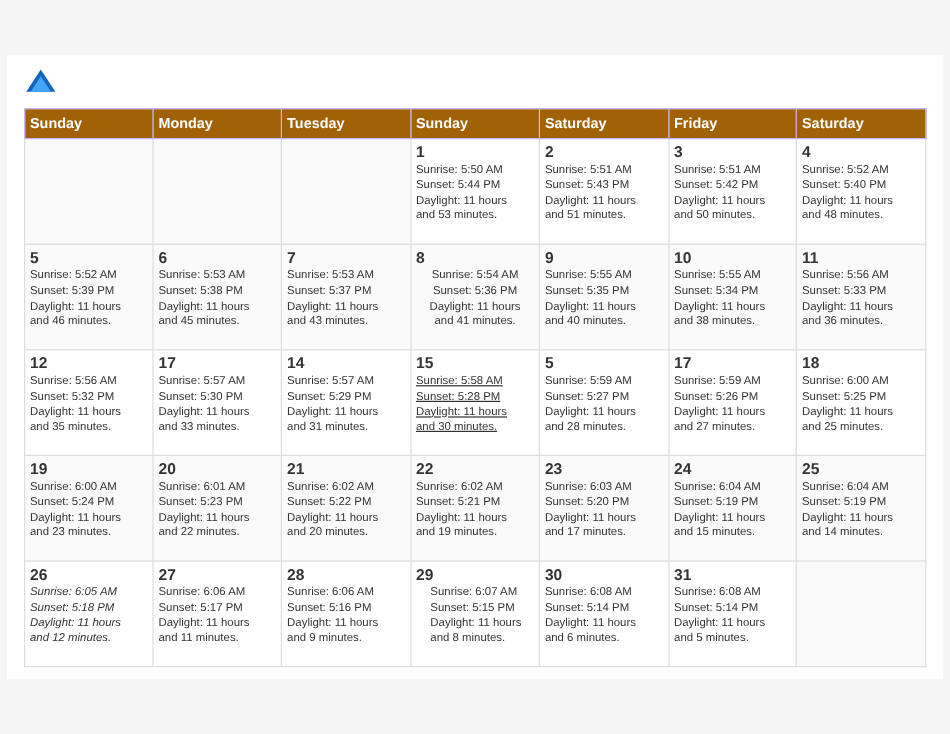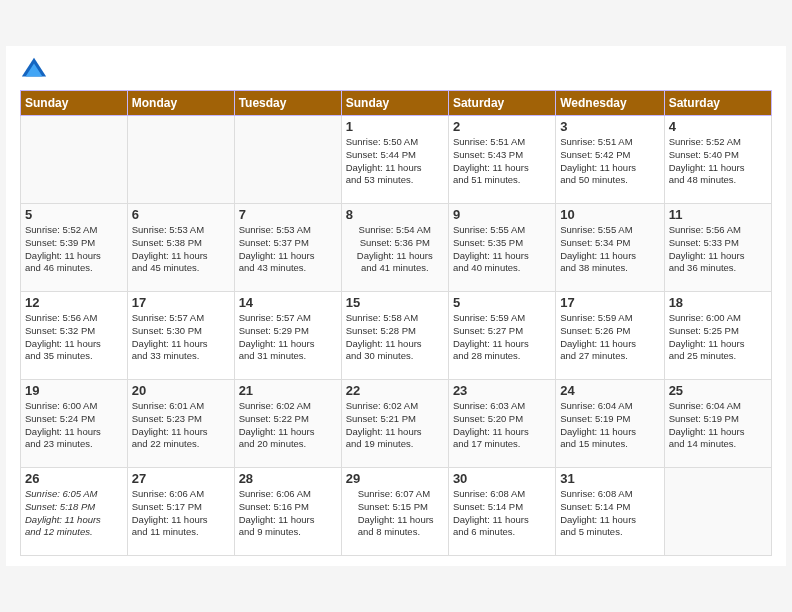--- a/index.html
+++ b/index.html
@@ -116,21 +116,21 @@
   </div>
 
   <table class="calendar-grid">
     <thead>
       <tr>
       <th>Sunday</th>
           <th>Monday</th>
           <th>Tuesday</th>
           <th>Sunday</th>
           <th>Saturday</th>
-          <th>Wednesday</th>
+          <th>Friday</th>
           <th>Saturday</th>
         </tr>
     </thead>
     <tbody id="calendar-body">
     <tr>
           <td class="empty"></td>
           <td class="empty"></td>
           <td class="empty"></td>
           <td>
             <span class="day-num">1</span>
@@ -229,21 +229,21 @@
           </td>
           <td>
             <span class="day-num">14</span>
             <div class="day-info" style="white-space: pre-line;">Sunrise: 5:57 AM
 Sunset: 5:29 PM
 Daylight: 11 hours
 and 31 minutes.</div>
           </td>
           <td>
             <span class="day-num">15</span>
-            <div class="day-info" style="white-space: pre-line;">Sunrise: 5:58 AM
+            <div class="day-info" style="white-space: pre-line; text-decoration: underline;">Sunrise: 5:58 AM
 Sunset: 5:28 PM
 Daylight: 11 hours
 and 30 minutes.</div>
           </td>
           <td>
             <span class="day-num">5</span>
             <div class="day-info" style="white-space: pre-line;">Sunrise: 5:59 AM
 Sunset: 5:27 PM
 Daylight: 11 hours
 and 28 minutes.</div>

